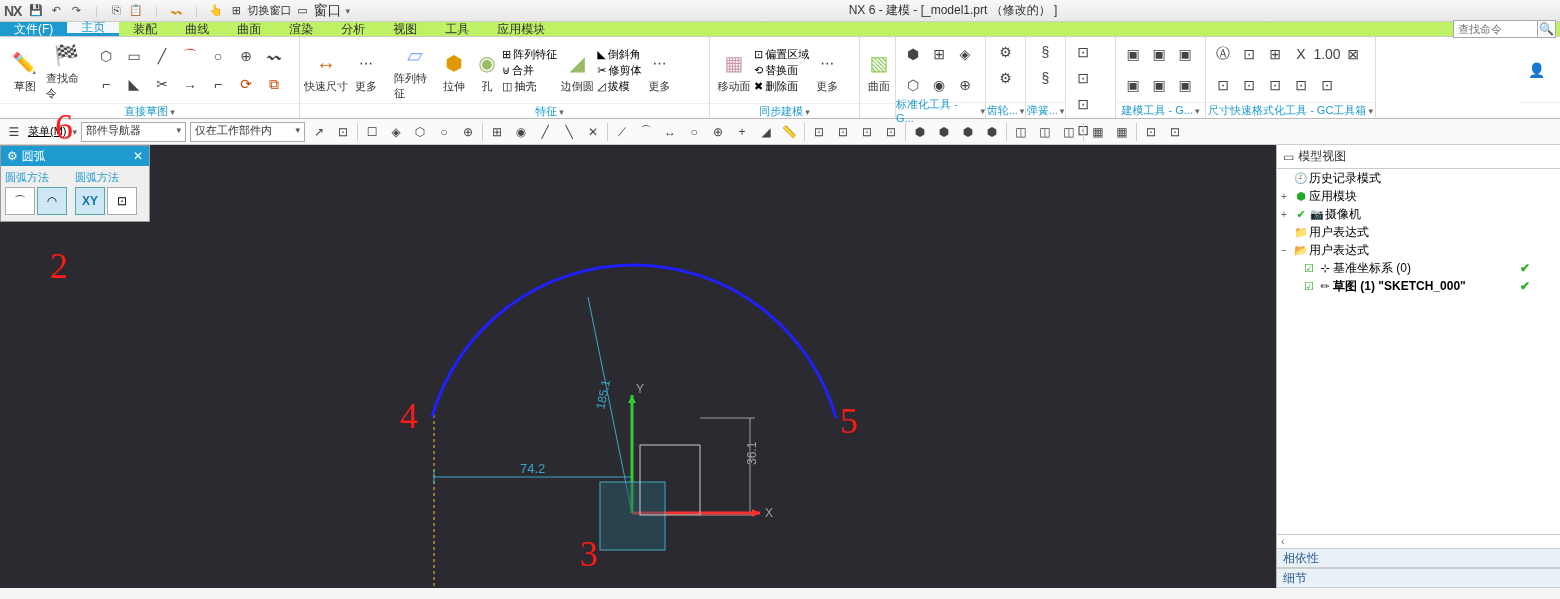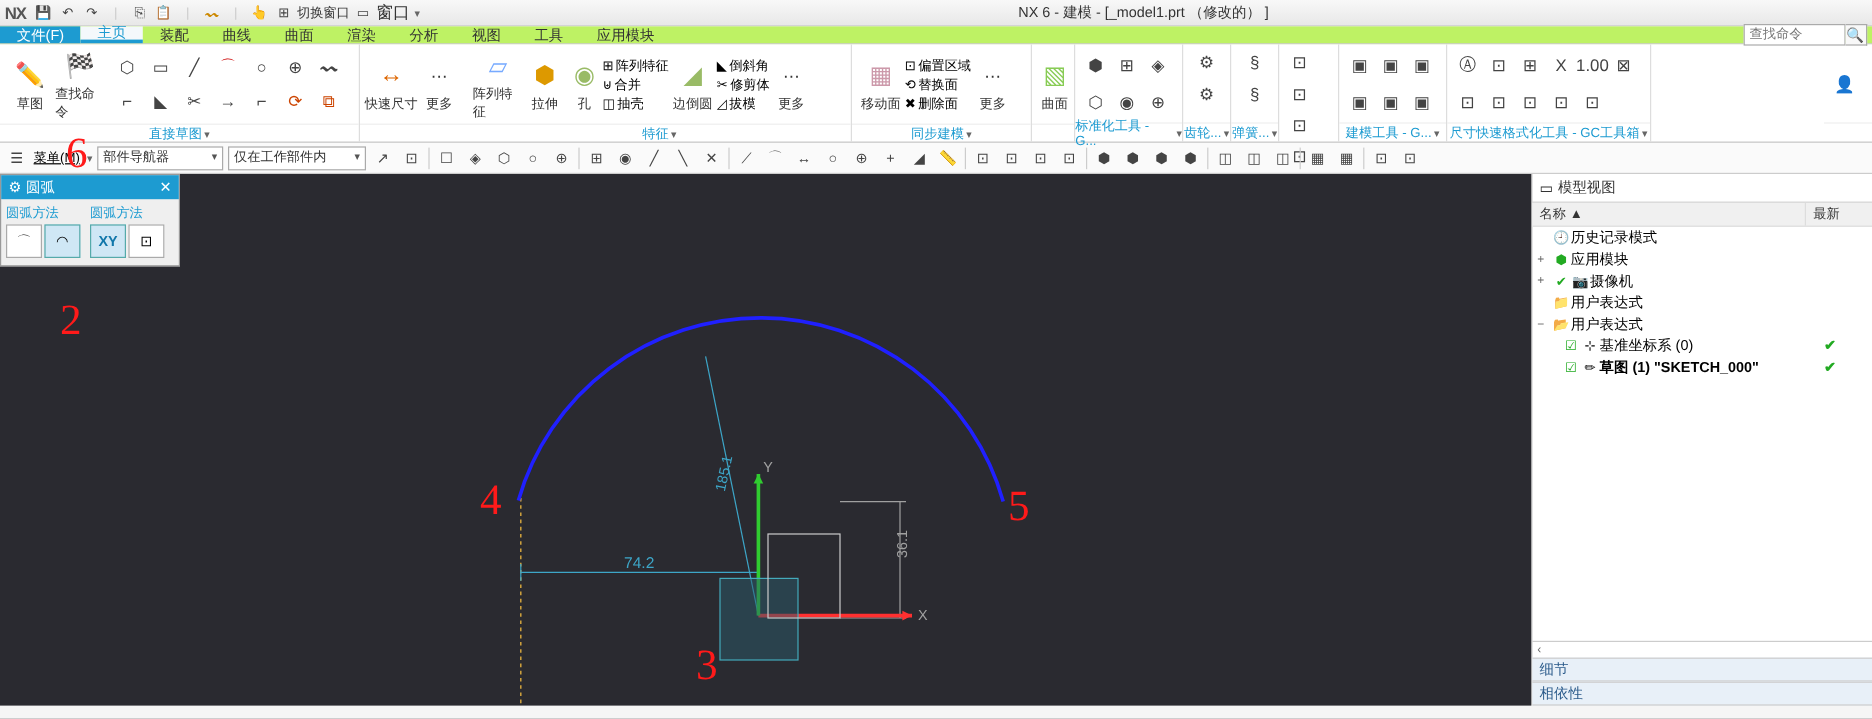--- a/index.html
+++ b/index.html
@@ -479,24 +479,20 @@
     <div class="anno" style="left:580px;top:388px">3</div>
     <div class="anno" style="left:400px;top:250px">4</div>
     <div class="anno" style="left:840px;top:255px">5</div>
   </div>
 
   <div class="right-panel">
     <div class="nav-title">
       <span style="margin-right:4px">▭</span>
         <span>模型视图</span>
     </div>
-    <div class="nav-header">
-      <div class="nh1"><span>名称</span> ▲</div>
-      <div class="nh2">最新</div>
-    </div>
     <div class="nav-tree">
       <div class="nav-item">
           <span class="exp"></span>
           <span class="nico">🕘</span>
           <span>历史记录模式</span>
         </div>
       <div class="nav-item">
           <span class="exp">+</span>
           <span class="nico" style="color:#2a2">⬢</span>
           <span>应用模块</span>
@@ -524,18 +520,18 @@
           <span class="chk">✔</span>
         </div>
       <div class="nav-item" style="padding-left:24px">
           <span class="nico" style="color:#2a2">☑</span>
           <span class="nico">✏</span>
           <b>草图 (1) "SKETCH_000"</b>
           <span class="chk">✔</span>
         </div>
     </div>
     <div style="height:14px;border-top:1px solid #ccc;display:flex;align-items:center;padding:0 4px;font-size:10px;color:#666">‹</div>
+    <div class="nav-section">相依性</div>
     <div class="nav-section">细节</div>
-    <div class="nav-section">相依性</div>
   </div>
 </div>
 
 <div class="anno" style="left:55px;top:106px;position:absolute">6</div>
 
 </body></html>

